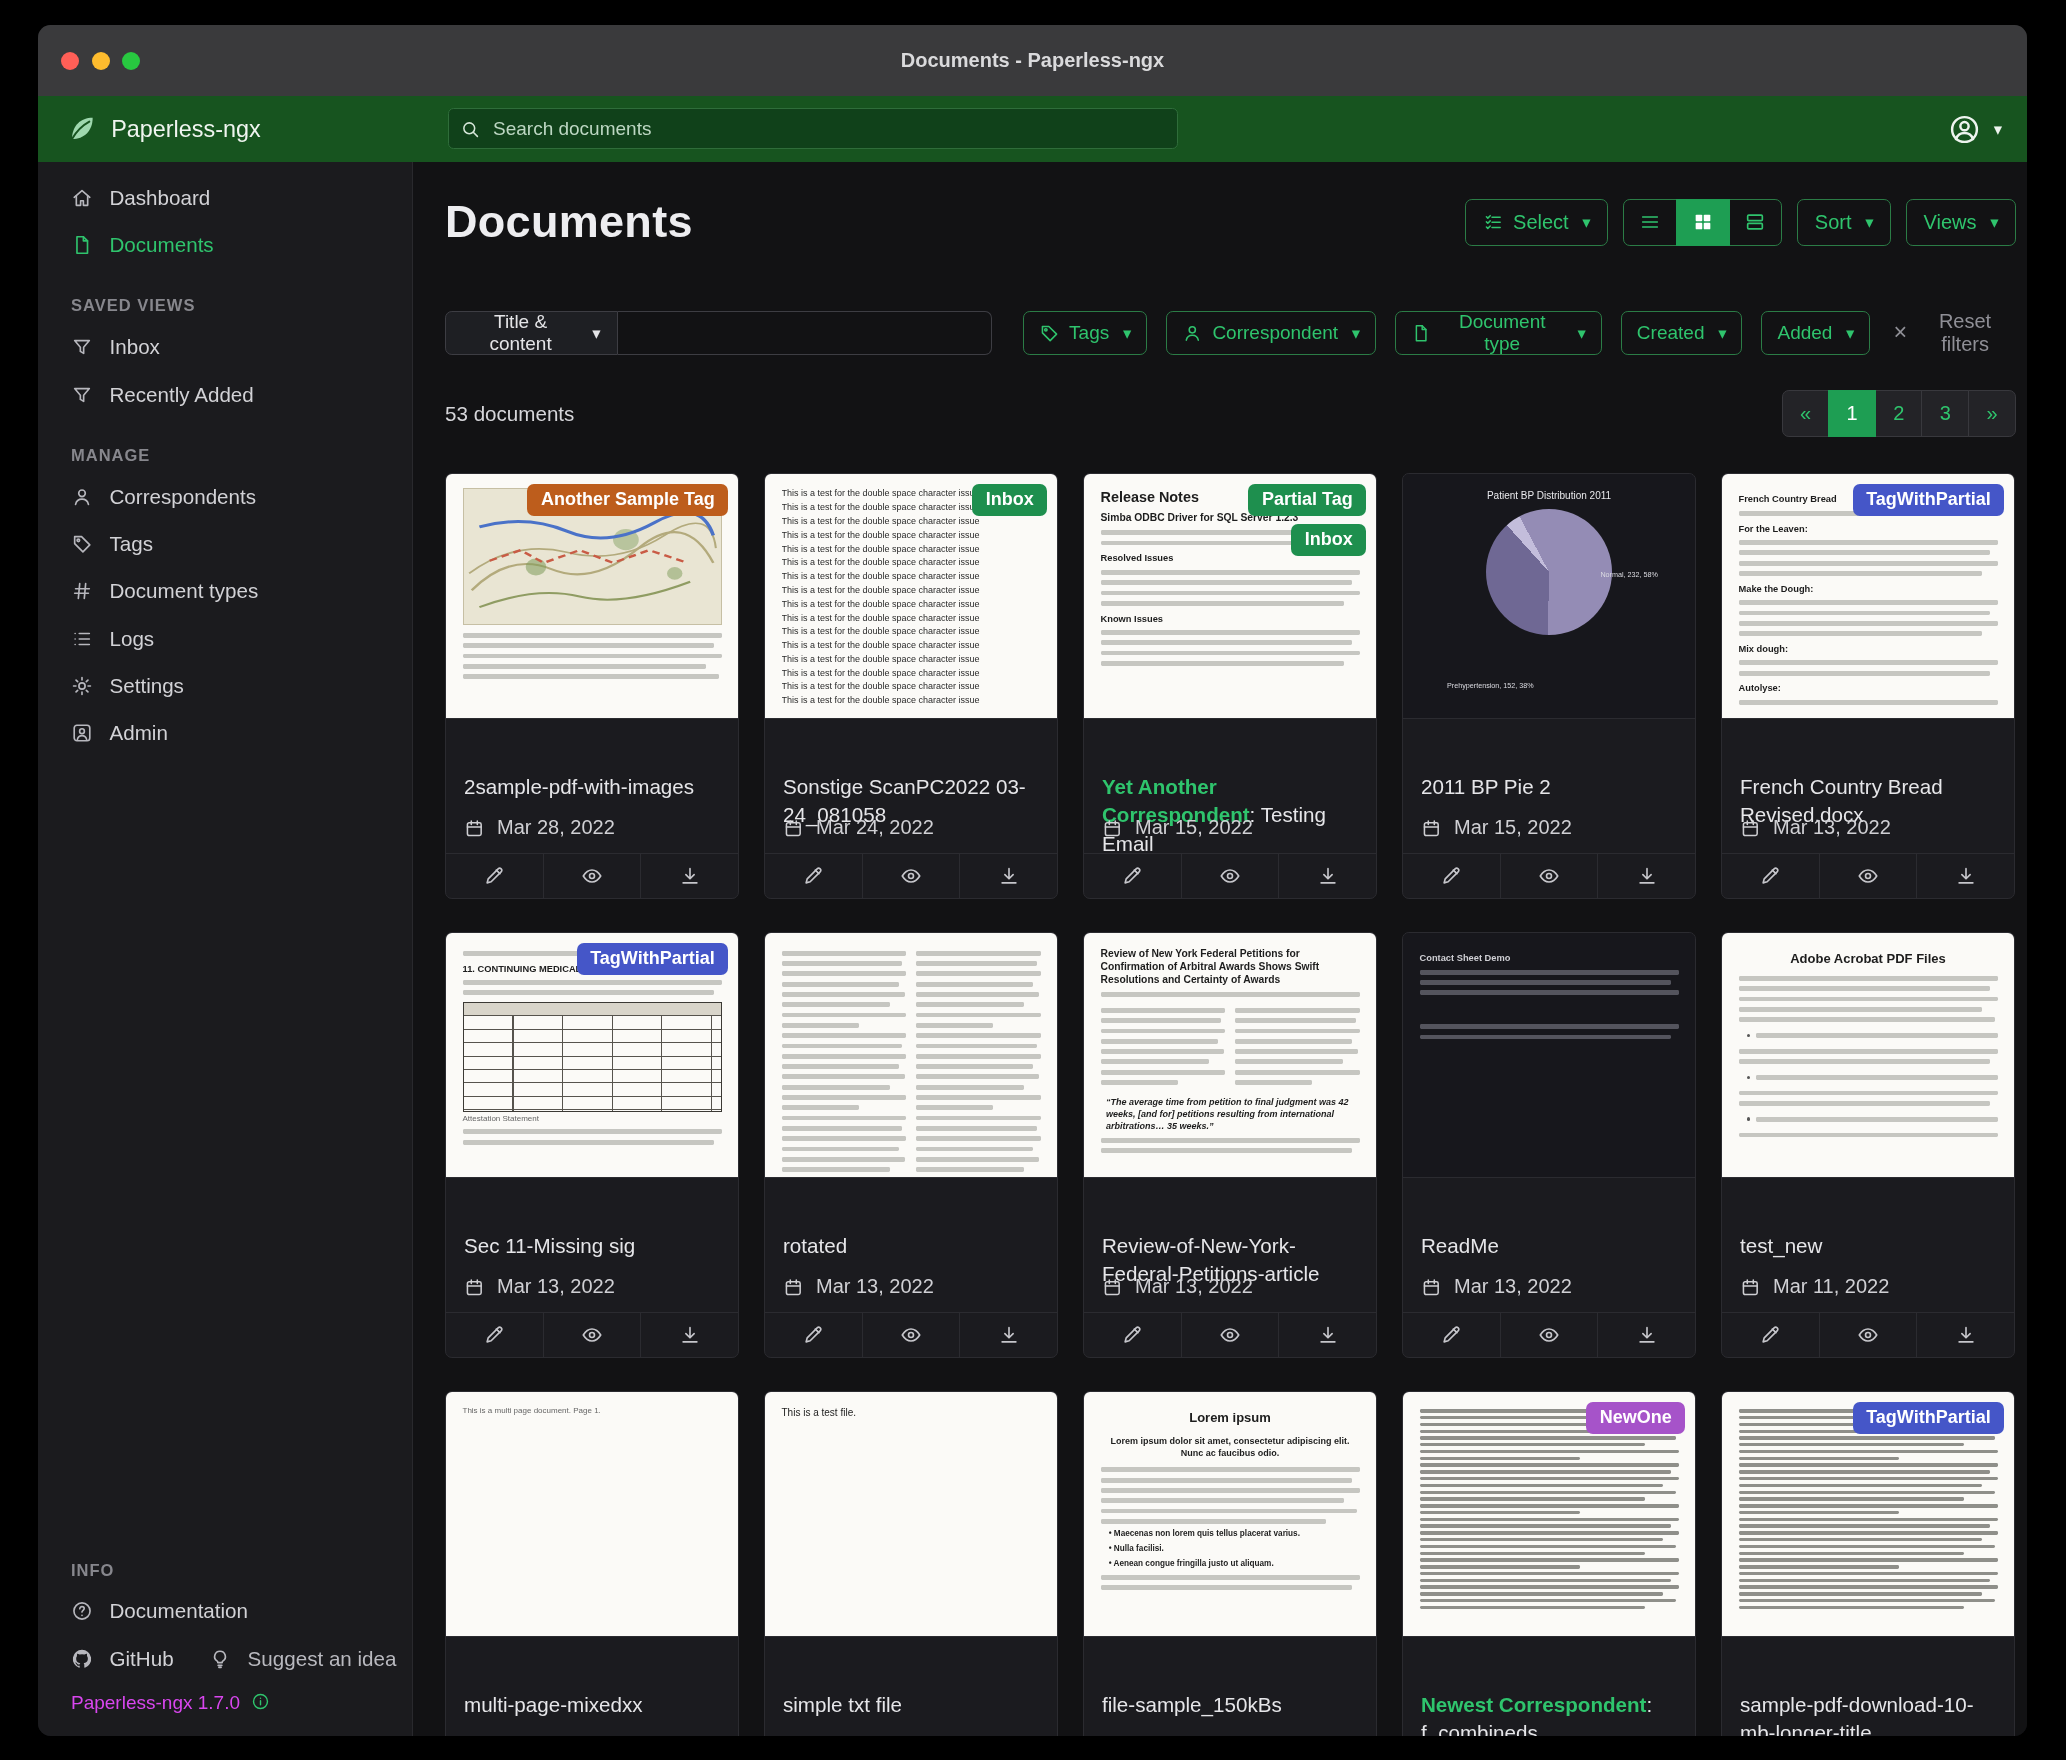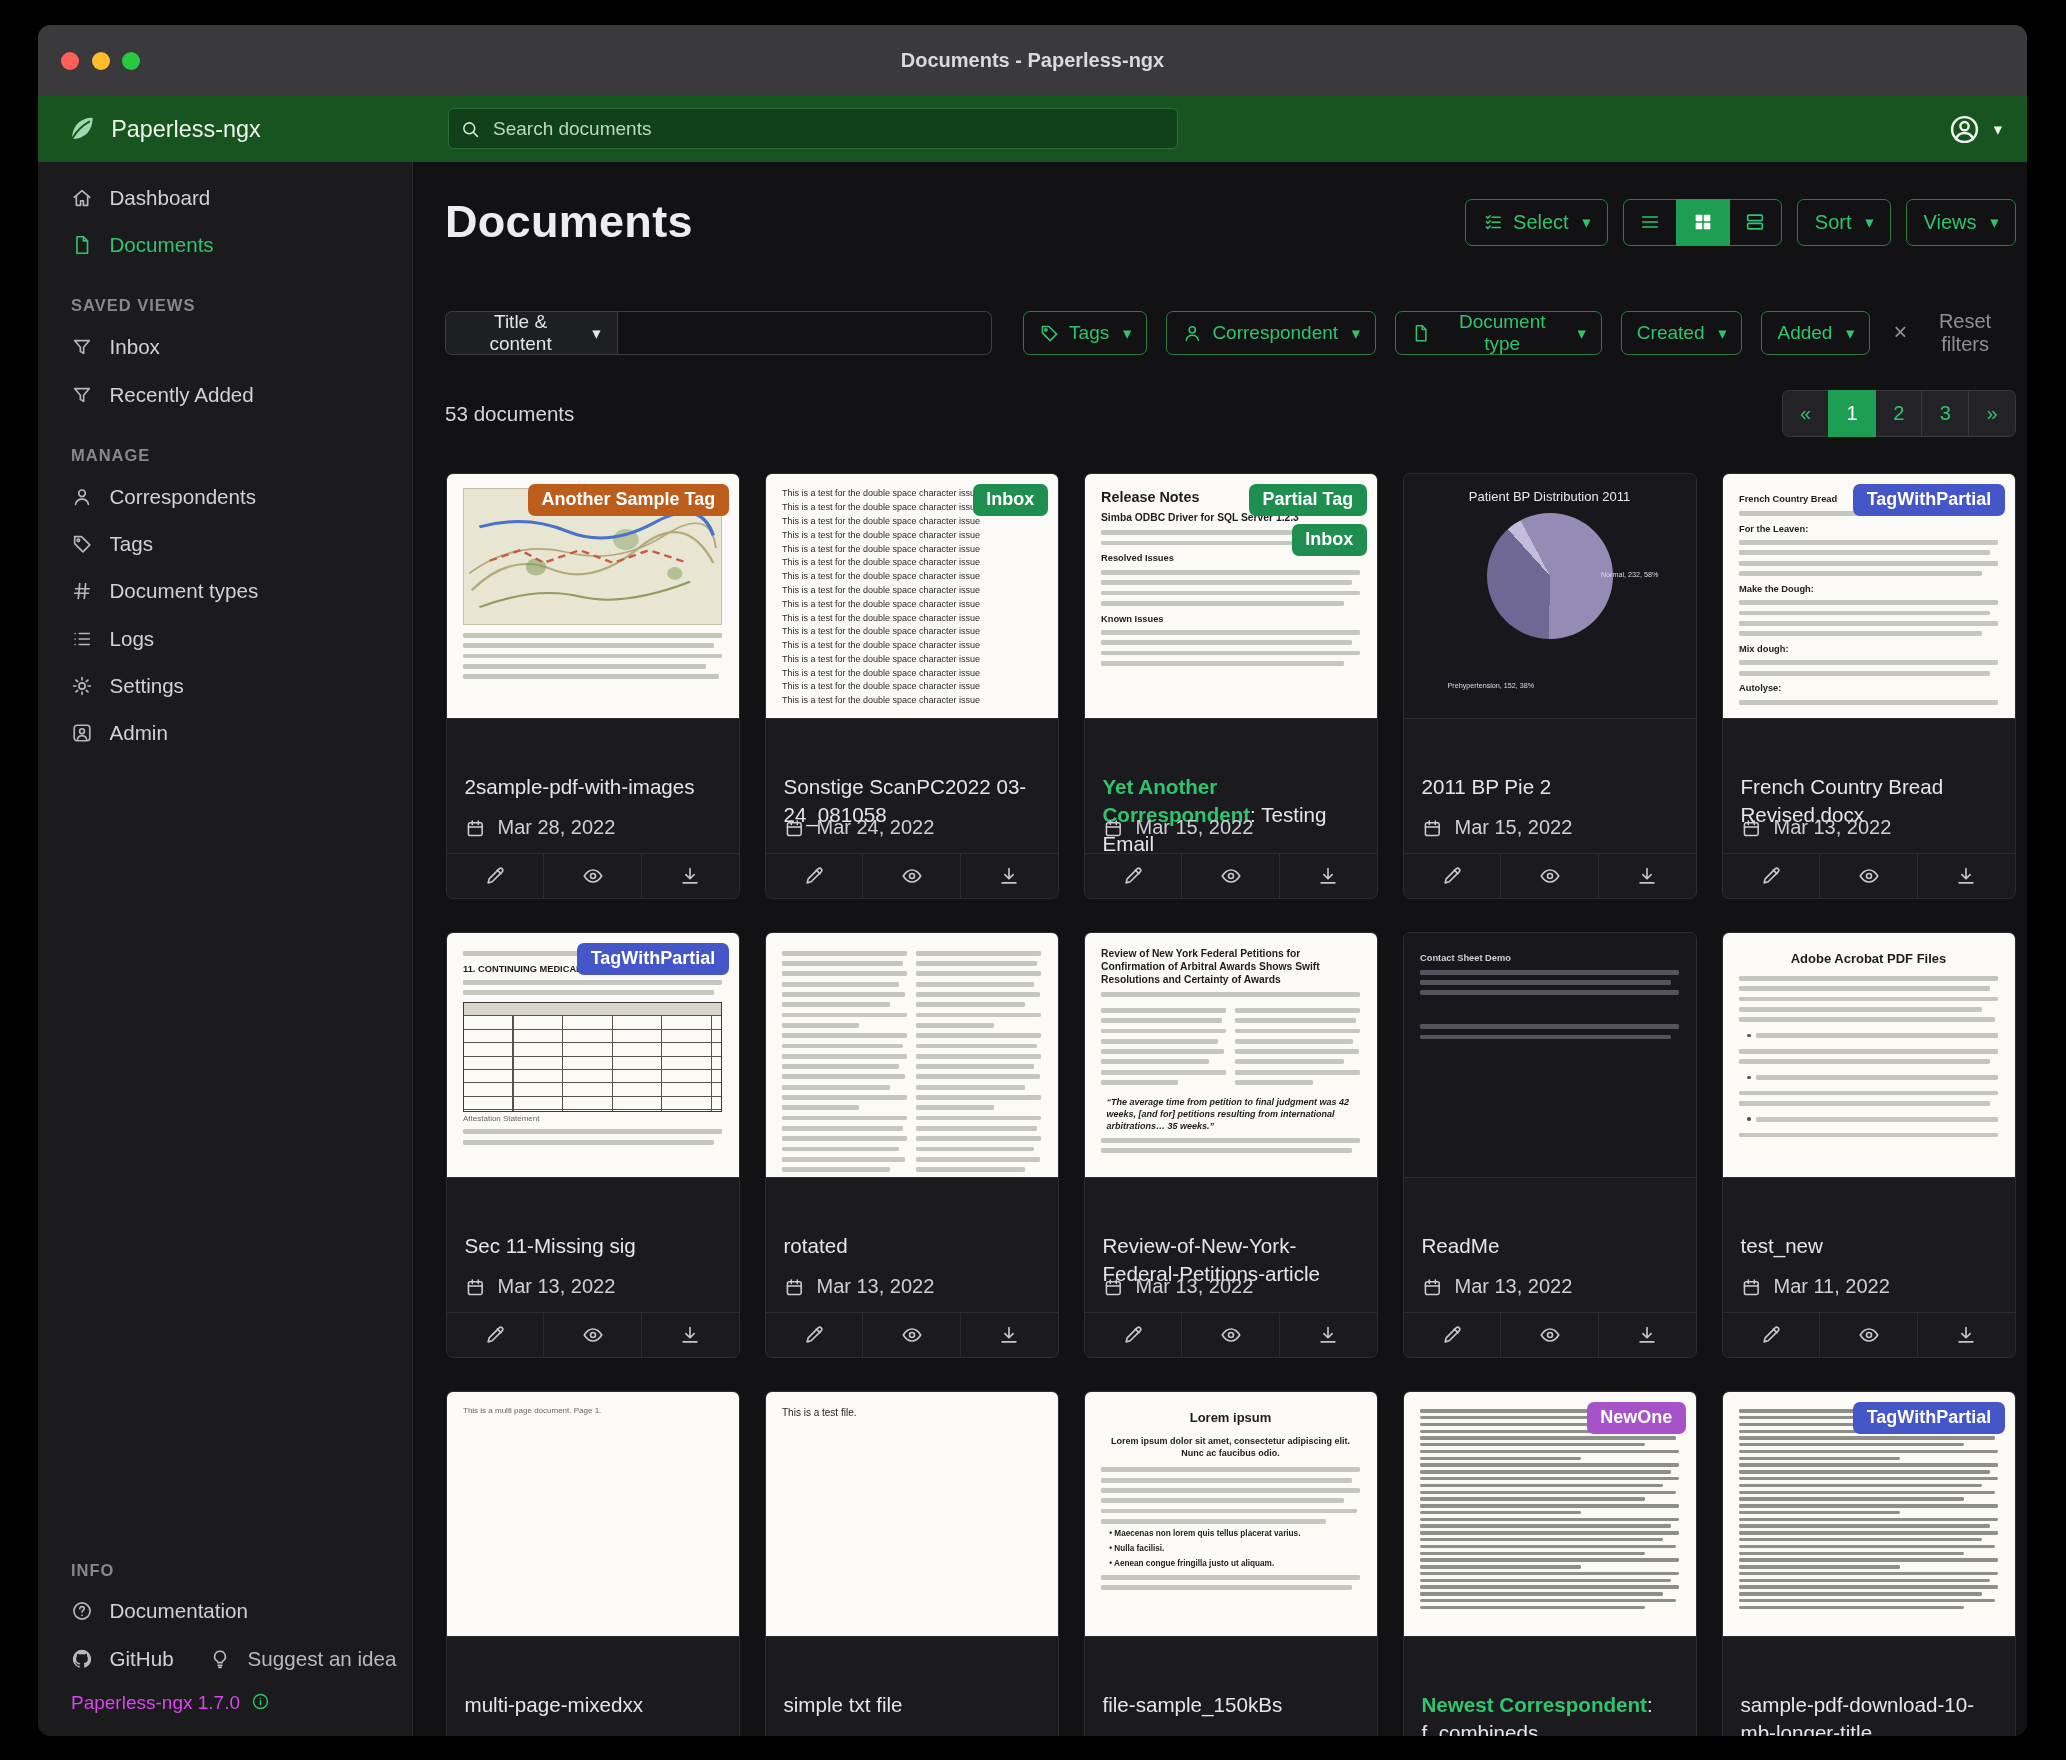--- a/index.html
+++ b/index.html
@@ -44,21 +44,21 @@
   .side-section-title { padding:27.5px 33px 8.2px; font-size:16.5px; font-weight:700; color:#87878d;
     letter-spacing:1px; }
   .side-row { display:flex; align-items:center; }
   .side-row .side-item:last-child { padding-left:19px; color:#b9b9bf; }
   .spacer { flex:1; }
   .version-row { display:flex; align-items:flex-start; gap:11px; padding:9.6px 33px 6.9px;
     color:#d946ef; font-size:19px; }
   .vinfo { width:19px; height:19px; color:#2fc46d; cursor:pointer; }
 
   .main { flex:1; min-width:0; overflow:hidden; padding:34px 0 0 32px; background:#121214; }
-  .row-w { width:1571px;justify-content:center; }
+  .row-w { width:1571px; }
   .main-header { display:flex; align-items:center; justify-content:space-between; }
   h1 { color:#ededf0; font-size:45px; font-weight:700; letter-spacing:0.3px; }
   .toolbar { display:flex; align-items:center; gap:15px; }
 
   .btn { display:inline-flex; align-items:center; gap:9.6px; background:transparent; cursor:pointer;
     font-family:inherit; }
   .btn.outline { height:47px; border:1.4px solid #2b7c46; border-radius:6.9px; color:#2fc46d;
     font-size:20px; padding:0 16.5px; }
   .btn.outline.sm { height:44px; font-size:19px; padding:0 15px; }
   .btn .icn { width:20.6px; height:20.6px; }
@@ -138,21 +138,21 @@
   .map { height:137px; margin:1.4px 0 8.2px; border:0.7px solid #c6bfa4; overflow:hidden; }
   .map svg { width:100%; height:100%; display:block; }
   .ftable { margin-top:6.9px; height:110px; border:1.4px solid #3c3a35; position:relative;
     background:
       repeating-linear-gradient(180deg, transparent 0 12.4px, #56534d 12.4px 13.4px),
       repeating-linear-gradient(90deg, transparent 0 18.8%, #56534d 18.8% 19.3%);
   }
   .ftable .thead { position:absolute; left:0; right:0; top:0; height:13px; background:#d9d5ca;
     border-bottom:1px solid #56534d; }
   .pie-wrap { position:relative; height:100%; }
-  .pie-title { text-align:center; color:#e9e9ec; font-size:13px; margin:2.7px 0 6.9px; }
+  .pie-title { text-align:center; color:#e9e9ec; font-size:10px; margin:2.7px 0 6.9px; }
   .pie { width:126px; height:126px; border-radius:50%; margin:2.7px auto 0;
     background:conic-gradient(from -28deg, #948cb5 0 209deg, #6f6894 209deg 346deg, #c3bddb 346deg 360deg); }
   .pie-label { position:absolute; font-size:7.2px; color:#dcdce2; }
   .pie-label.pl1 { right:20.6px; top:81px; }
   .pie-label.pl2 { left:27.5px; bottom:18px; }
 
   .icn { display:inline-block; }
   .icn svg { width:100%; height:100%; display:block; }
   .logo { width:32px; height:32px; }
 </style>

